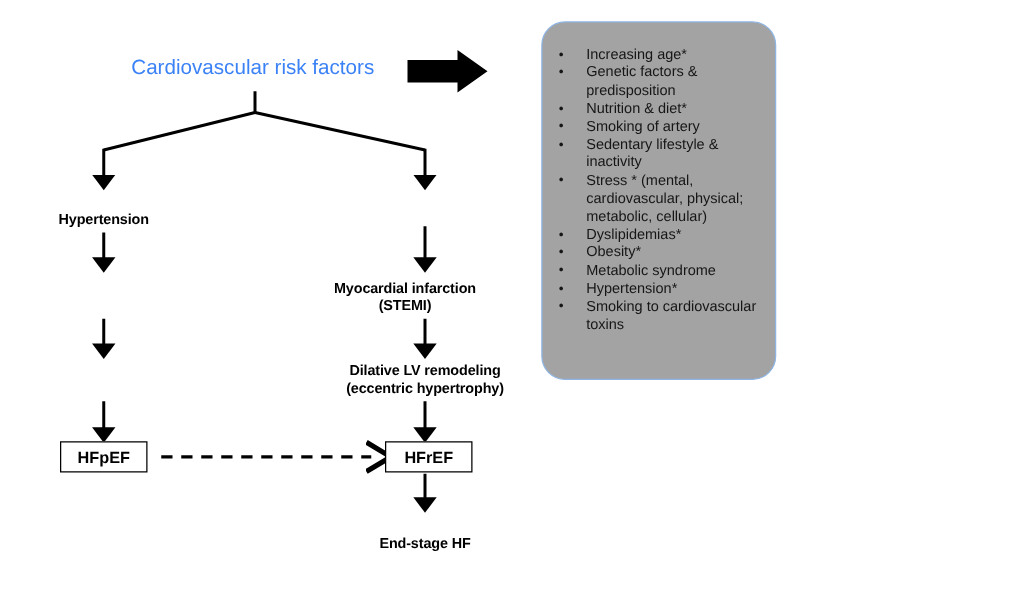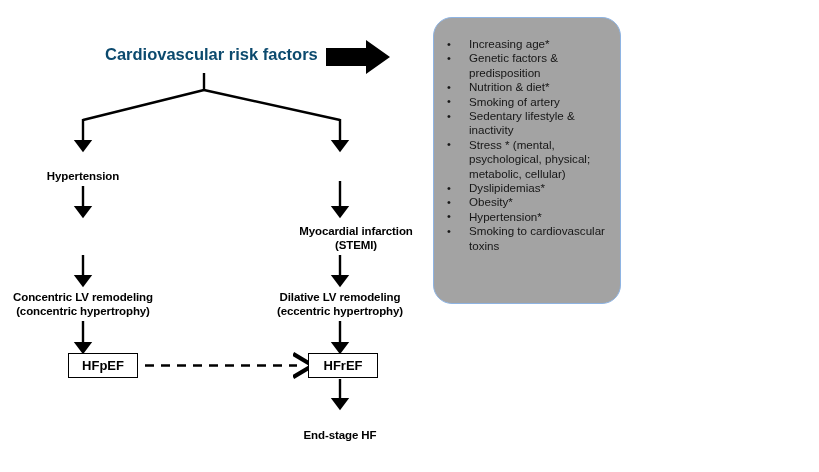--- a/index.html
+++ b/index.html
@@ -17,23 +17,23 @@
     text-align:center;
     font-weight:bold;
     font-size:11.5px;
     line-height:14px;
     color:#000;
     white-space:pre-line;
     letter-spacing:-0.1px;
   }
   .title{
     position:absolute;
-    font-weight:bold;
+    font-weight:normal;
     font-size:16.5px;
-    color:#0c4a6e;
+    color:#3b82f6;
     white-space:nowrap;
   }
 
   
   .ef-box{
     position:absolute;
     border:1.6px solid #000;
     background:#fff;
     font-weight:bold;
     font-size:13px;
@@ -120,44 +120,43 @@
     <g>
       <path d="M326,48 L366,48 L366,40 L390,57 L366,74 L366,66 L326,66 z" fill="#000"></path>
     </g>
   </svg>
 
   <div class="title" style="left:105px;top:45px;">Cardiovascular risk factors</div>
 
   <div class="node" style="left:23px;top:169px;width:120px;">Hypertension</div>
 
 
-  <div class="node" style="left:3px;top:290px;width:160px;">Concentric LV remodeling
-(concentric hypertrophy)</div>
 
-  <div class="ef-box" style="left:48px;top:353px;width:70px;height:25px;margin-left:20px;">HFpEF</div>
+  <div class="ef-box" style="left:48px;top:353px;width:70px;height:25px;">HFpEF</div>
 
 
-  <div class="node" style="left:276px;top:224px;width:160px;text-align:center;">Myocardial infarction
+  <div class="node" style="left:244px;top:224px;width:160px;text-align:center;">Myocardial infarction
 (STEMI)</div>
 
   <div class="node" style="left:258px;top:290px;width:164px;">Dilative LV remodeling
 (eccentric hypertrophy)</div>
 
   <div class="ef-box" style="left:308px;top:353px;width:70px;height:25px;">HFrEF</div>
 
   <div class="node" style="left:280px;top:428px;width:120px;">End-stage HF</div>
 
   <div id="risk-panel" style="background: #a3a3a3; border-color: rgb(142, 180, 227);">
     <ul id="risk-list">
         <li>Increasing age*</li>
         <li>Genetic factors &amp; predisposition</li>
         <li>Nutrition &amp; diet*</li>
         <li>Smoking of artery</li>
         <li>Sedentary lifestyle &amp; inactivity</li>
-        <li>Stress * (mental, psychological, physical; metabolic, cellular)</li>
+        <li>Stress * (mental, cardiovascular, physical; metabolic, cellular)</li>
         <li>Dyslipidemias*</li>
         <li>Obesity*</li>
+        <li>Metabolic syndrome</li>
         <li>Hypertension*</li>
         <li>Smoking to cardiovascular toxins</li>
       </ul>
   </div>
 
 </div>
 
 </body></html>

